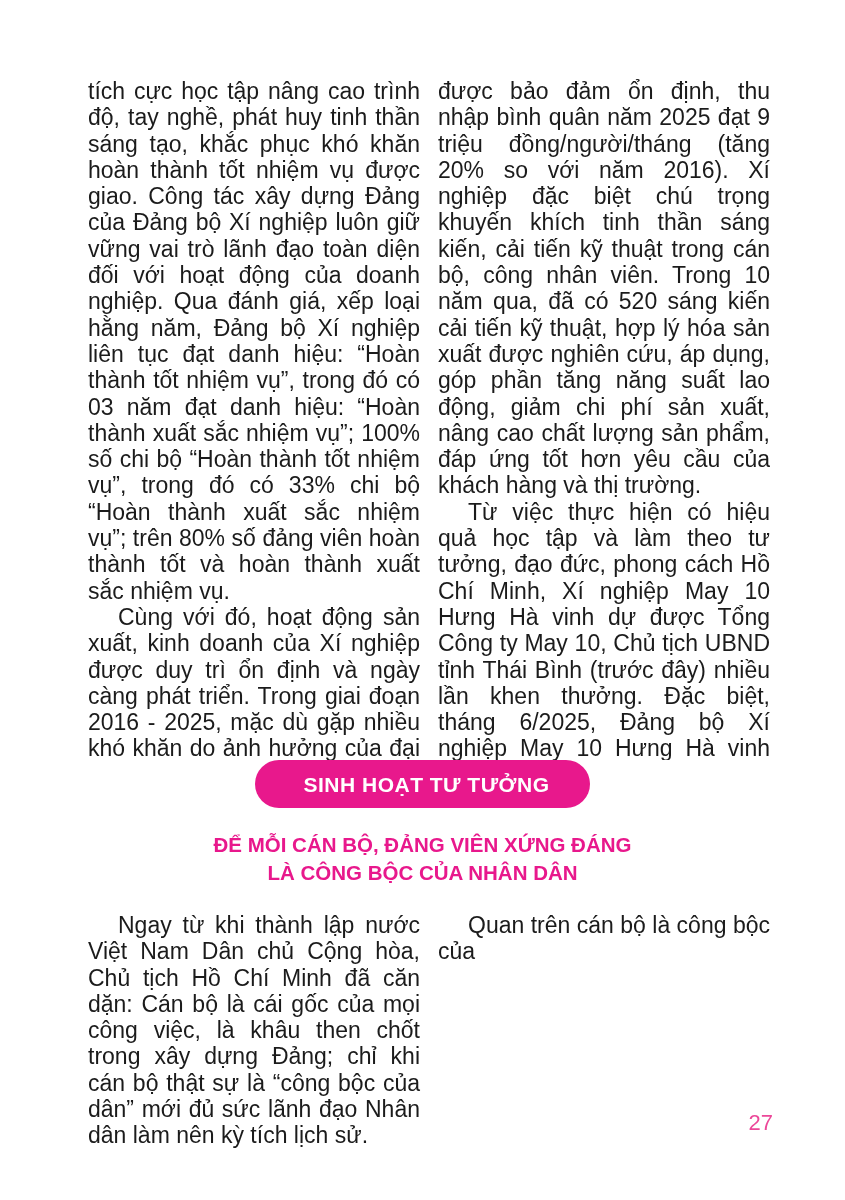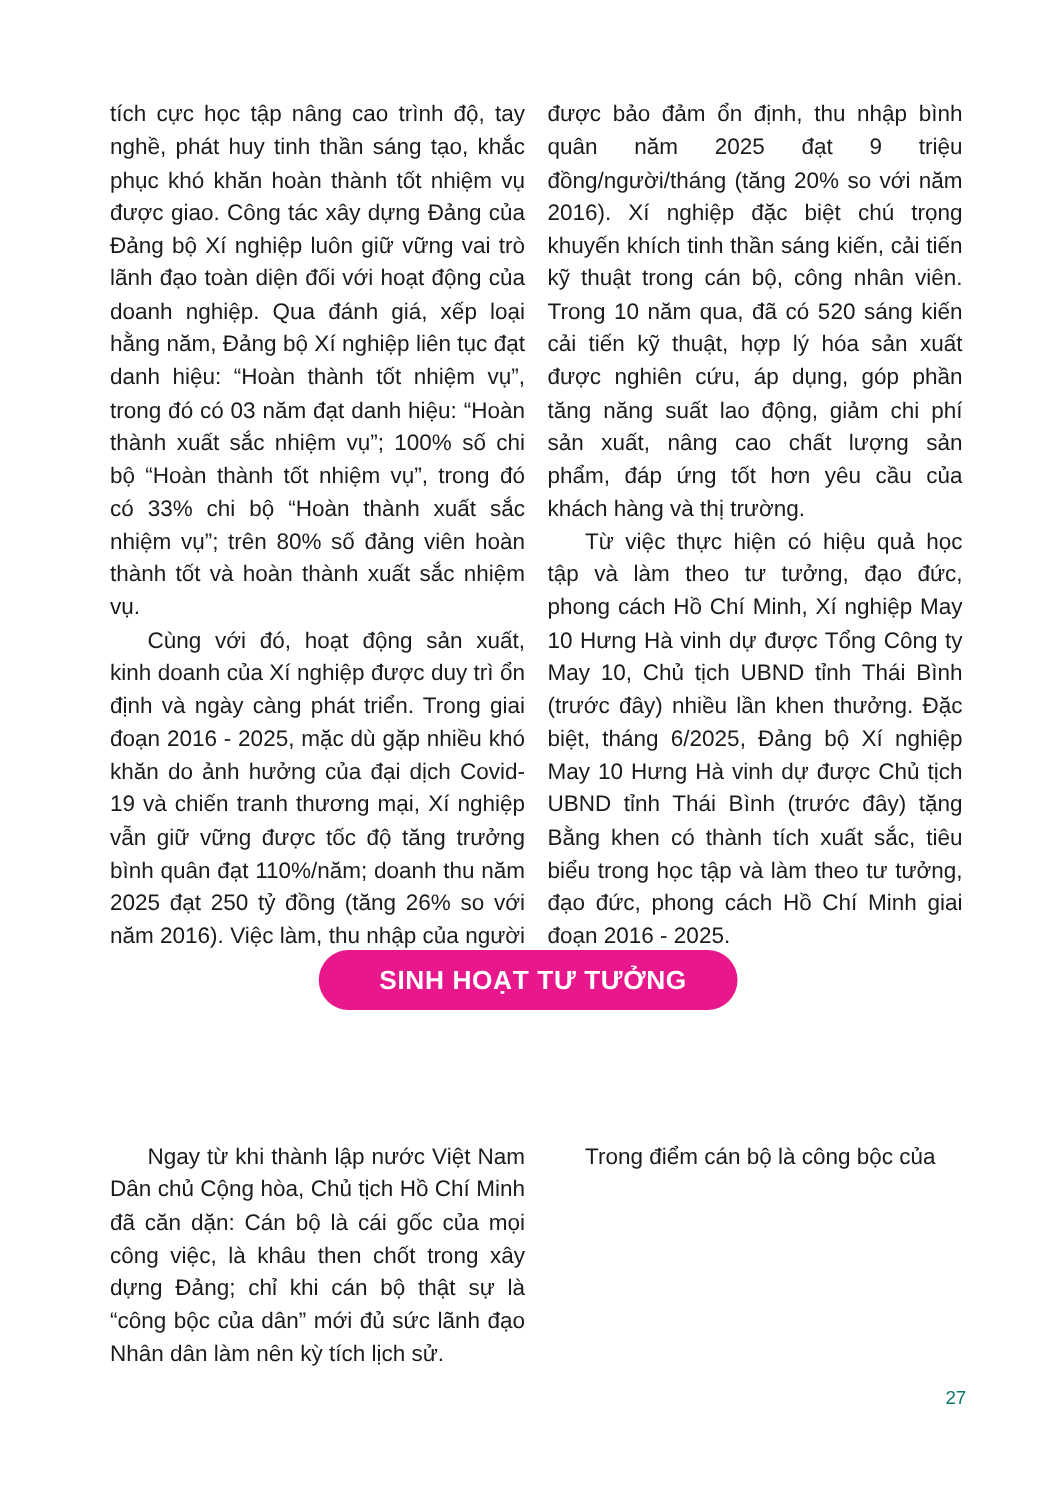--- a/index.html
+++ b/index.html
@@ -17,21 +17,21 @@
   .section {
     position: absolute;
     left: 88px;
     width: 682px;
   }
   .section-1 { top: 78px; height: 682px; overflow: hidden; }
   .section-2 { top: 901px; margin-top: 11px; }
   .cols { display: flex; gap: 18px; }
   .col {
     width: 332px;
-    font-size: 18px;
+    font-size: 23px;
     line-height: 26.3px;
     text-align: justify;
   }
   .col p { margin: 0; }
   .col p.indent { text-indent: 30px; }
   .banner-wrap {
     position: absolute;
     top: 760px;
     left: 0;
     width: 845px;
@@ -56,22 +56,22 @@
     text-align: center;
     color: #e8188c;
     font-weight: bold;
     font-size: 20.5px;
     line-height: 28px;
   }
   .page-number {
     position: absolute;
     top: 1110px;
     right: 72px;
-    font-size: 15px;
-    color: #0f766e;
+    font-size: 22px;
+    color: #ec4899;
   }
 </style>
 </head>
 <body>
 
 <div class="page">
 
   <div class="section section-1">
     <div class="cols">
       <div class="col">
@@ -83,27 +83,31 @@
         <p class="indent">Từ việc thực hiện có hiệu quả học tập và làm theo tư tưởng, đạo đức, phong cách Hồ Chí Minh, Xí nghiệp May 10 Hưng Hà vinh dự được Tổng Công ty May 10, Chủ tịch UBND tỉnh Thái Bình (trước đây) nhiều lần khen thưởng. Đặc biệt, tháng 6/2025, Đảng bộ Xí nghiệp May 10 Hưng Hà vinh dự được Chủ tịch UBND tỉnh Thái Bình (trước đây) tặng Bằng khen có thành tích xuất sắc, tiêu biểu trong học tập và làm theo tư tưởng, đạo đức, phong cách Hồ Chí Minh giai đoạn 2016 - 2025.</p>
 
       </div>
     </div>
   </div>
 
   <div class="banner-wrap">
     <span class="banner">SINH HOẠT TƯ TƯỞNG</span>
   </div>
 
+  <div class="article-title">
+    <div>ĐỂ MỖI CÁN BỘ, ĐẢNG VIÊN XỨNG ĐÁNG</div>
+    <div>LÀ CÔNG BỘC CỦA NHÂN DÂN</div>
+  </div>
 
   <div class="section section-2">
     <div class="cols">
       <div class="col">
         <p class="indent">Ngay từ khi thành lập nước Việt Nam Dân chủ Cộng hòa, Chủ tịch Hồ Chí Minh đã căn dặn: Cán bộ là cái gốc của mọi công việc, là khâu then chốt trong xây dựng Đảng; chỉ khi cán bộ thật sự là “công bộc của dân” mới đủ sức lãnh đạo Nhân dân làm nên kỳ tích lịch sử.</p>
       </div>
       <div class="col">
-        <p class="indent">Trong điểm cán bộ là công bộc của</p>
+        <p class="indent">Quan trên cán bộ là công bộc của</p>
       </div>
     </div>
   </div>
 
   <div class="page-number">27</div>
 
 </div>
 
 </body></html>

